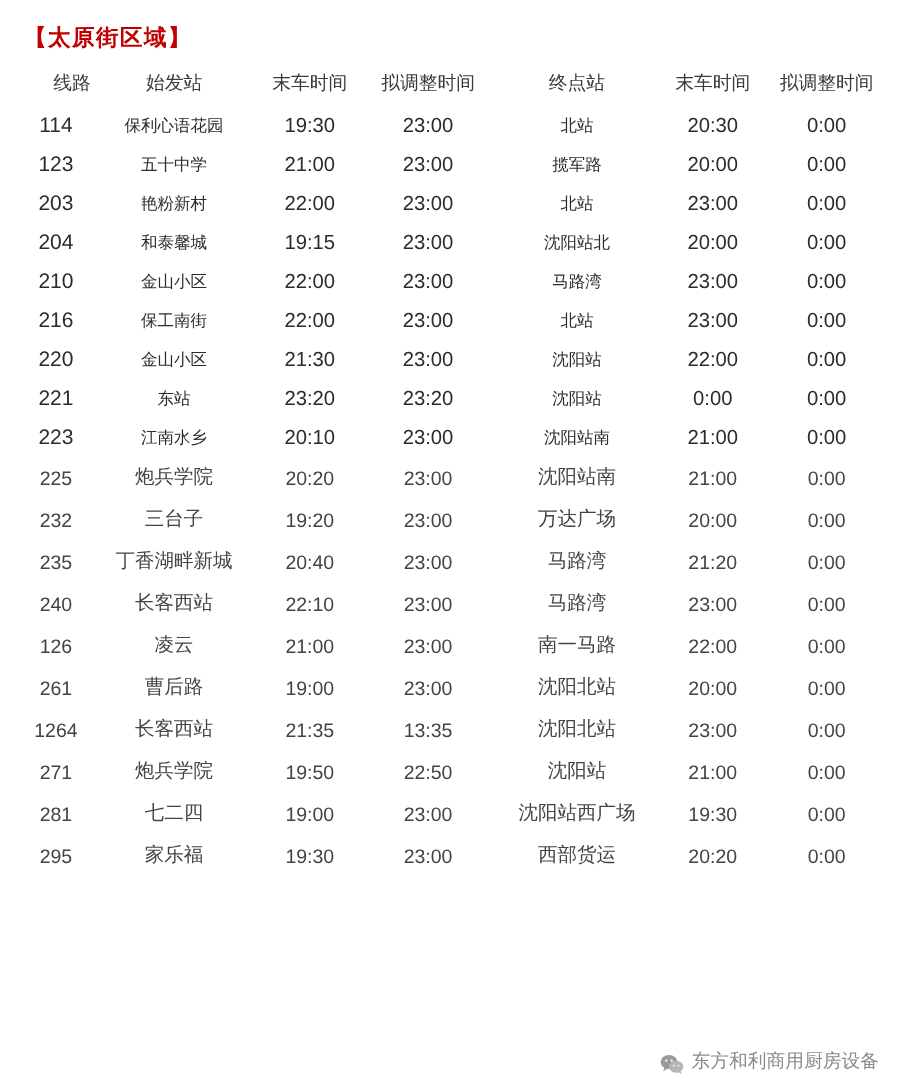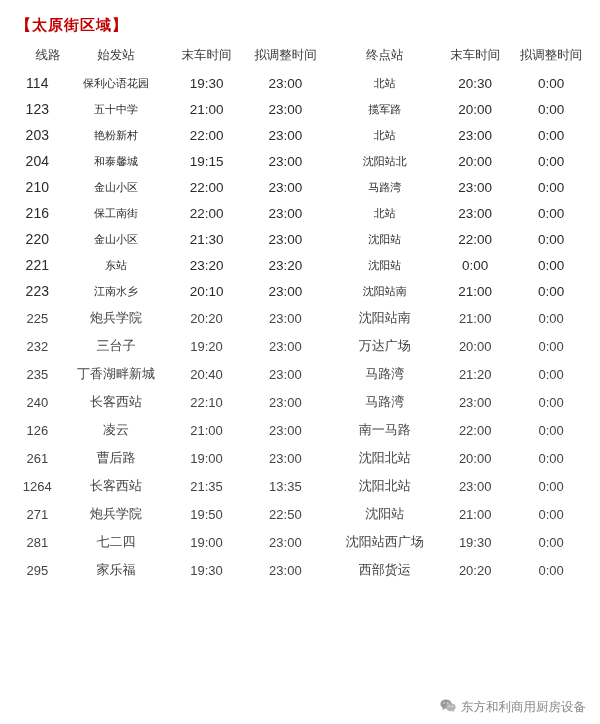--- a/index.html
+++ b/index.html
@@ -71,21 +71,21 @@
   .col-adj1   { width: 15%; }
   .col-end    { width: 19%; }
   .col-last2  { width: 12%; }
   .col-adj2   { width: 14%; }
 
   .footer {
     position: absolute;
     right: 14px;
     bottom: 8px;
     display: flex;
-    align-items: flex-start;
+    align-items: flex-end;
     gap: 5px;
   }
   .footer .wx-icon {
     width: 16px;
     height: 13px;
     position: relative;
     display: inline-block;
   }
   .footer .wx-icon svg { display: block; }
   .footer .wx-text {

